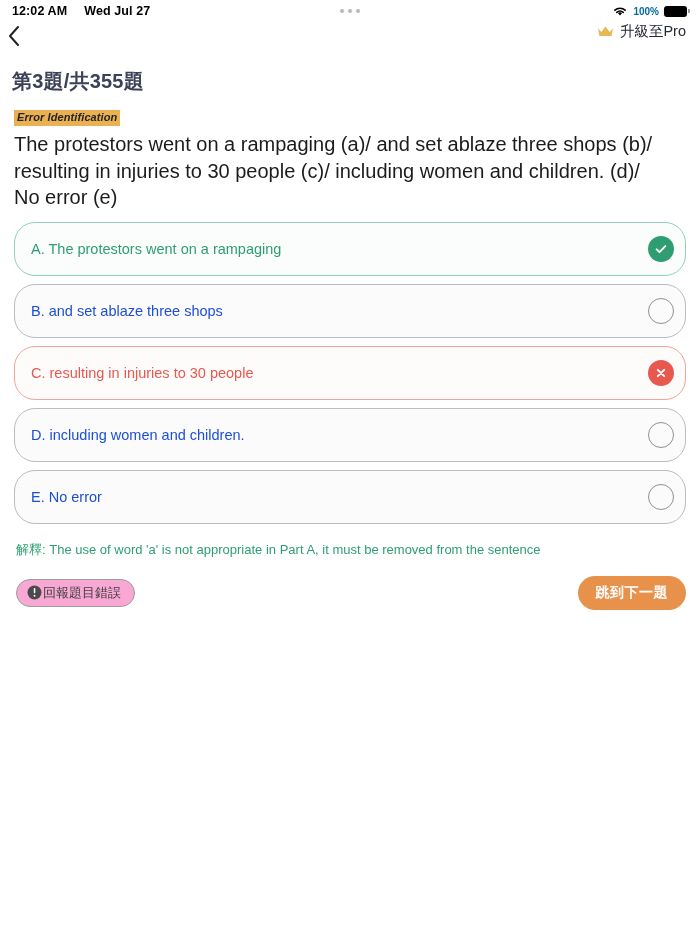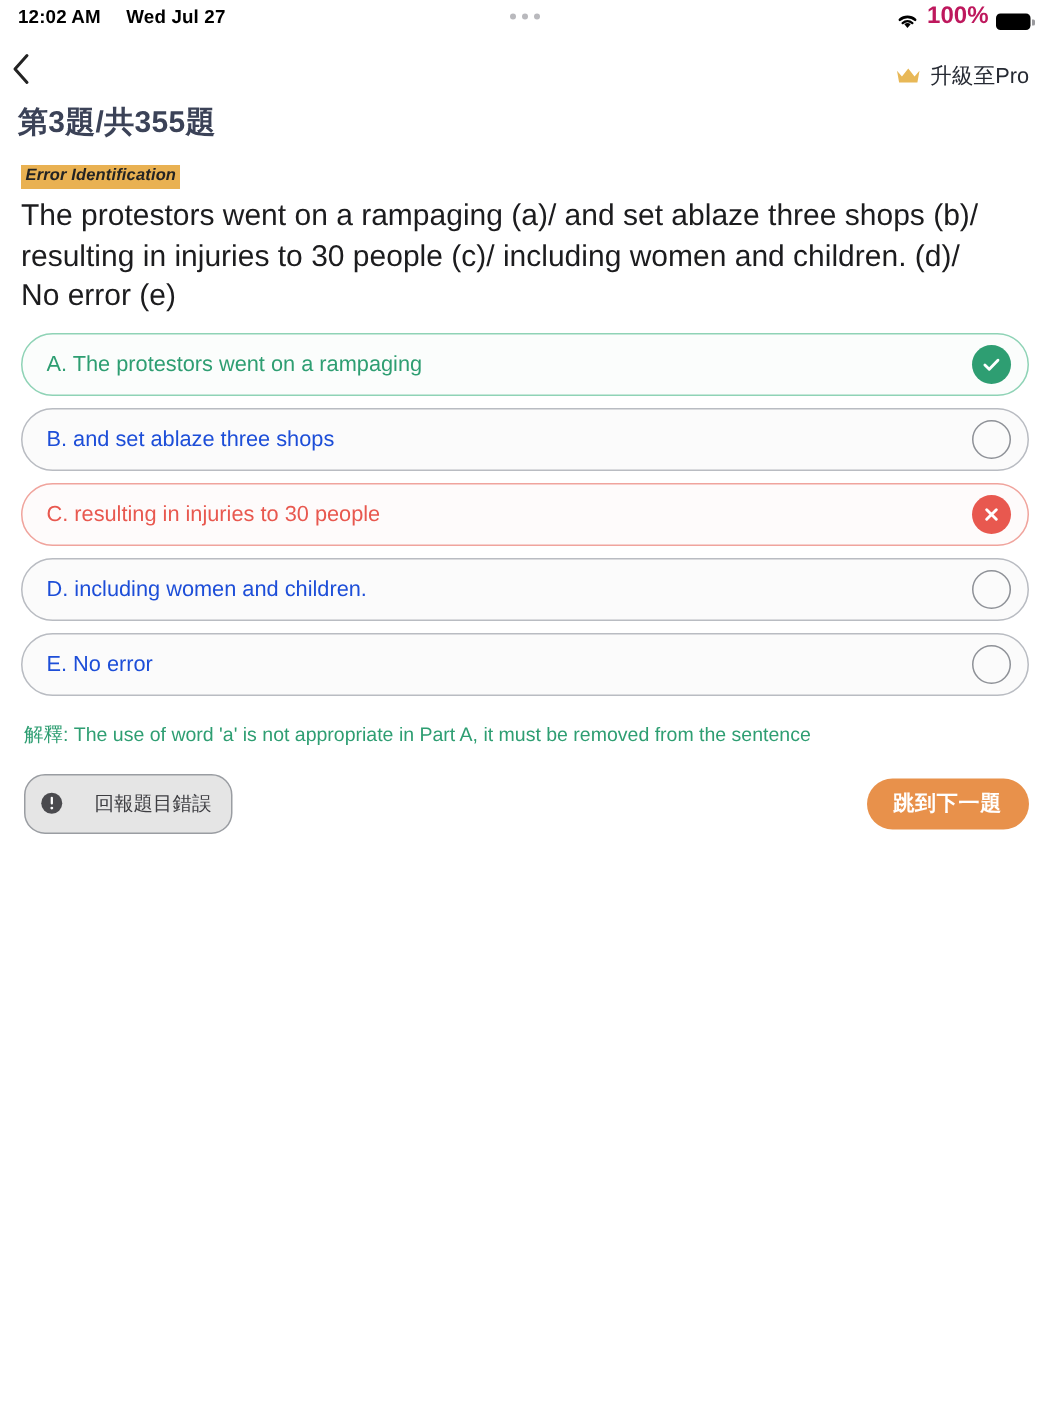--- a/index.html
+++ b/index.html
@@ -49,25 +49,25 @@
   .status-dots i {
     display: block;
     width: 4px;
     height: 4px;
     border-radius: 50%;
     background: #b9b9bd;
   }
   .status-right {
     margin-left: auto;
     display: flex;
-    align-items: flex-end;
+    align-items: center;
     gap: 5px;
-    font-size: 16px;
+    font-size: 10px;
     font-weight: 600;
-    color: #be185d;
+    color: #0369a1;
   }
   .wifi-icon { display: block; }
   .battery {
     display: flex;
     align-items: center;
     gap: 1px;
   }
   .battery-body {
     width: 23px;
     height: 11px;
@@ -78,21 +78,21 @@
     width: 2px;
     height: 4px;
     border-radius: 0 1px 1px 0;
     background: #9a9a9e;
   }
 
   
   .navbar {
     height: 38px;
     display: flex;
-    align-items: flex-end;
+    align-items: flex-start;
     padding: 0 14px 0 0;
     gap: 48px;
   }
   .back-btn {
     width: 28px;
     height: 28px;
     display: flex;
     align-items: center;
     justify-content: center;
     cursor: pointer;
@@ -137,21 +137,21 @@
     font-size: 20px;
     line-height: 1.33;
     color: #1c1c1e;
     max-width: 655px;
   }
 
   
   .options { padding: 11px 14px 0 14px; }
   .option {
     position: relative;
-    height: 42px;
+    height: 54px;
     margin-bottom: 8px;
     border: 1px solid #b9bcc2;
     border-radius: 21px;
     background: #fbfbfb;
     display: flex;
     align-items: center;
     padding: 0 52px 0 16px;
     cursor: pointer;
   }
   .option-label {
@@ -201,26 +201,26 @@
 
   
   .actions {
     display: flex;
     align-items: center;
     padding: 17px 14px 0 16px;
   }
   .report-btn {
     display: inline-flex;
     align-items: center;
-    gap: 21px;
-    height: 40px;
+    gap: 1px;
+    height: 28px;
     padding: 0 13px 0 10px;
     border: 1px solid #9a9da2;
     border-radius: 14px;
-    background: #e5e5e5;
+    background: #f9a8d4;
     font-size: 13px;
     color: #3d3d41;
     cursor: pointer;
   }
   .info-icon { display: block; }
   .next-btn {
     margin-left: auto;
     height: 34px;
     padding: 0 18px;
     border: none;

